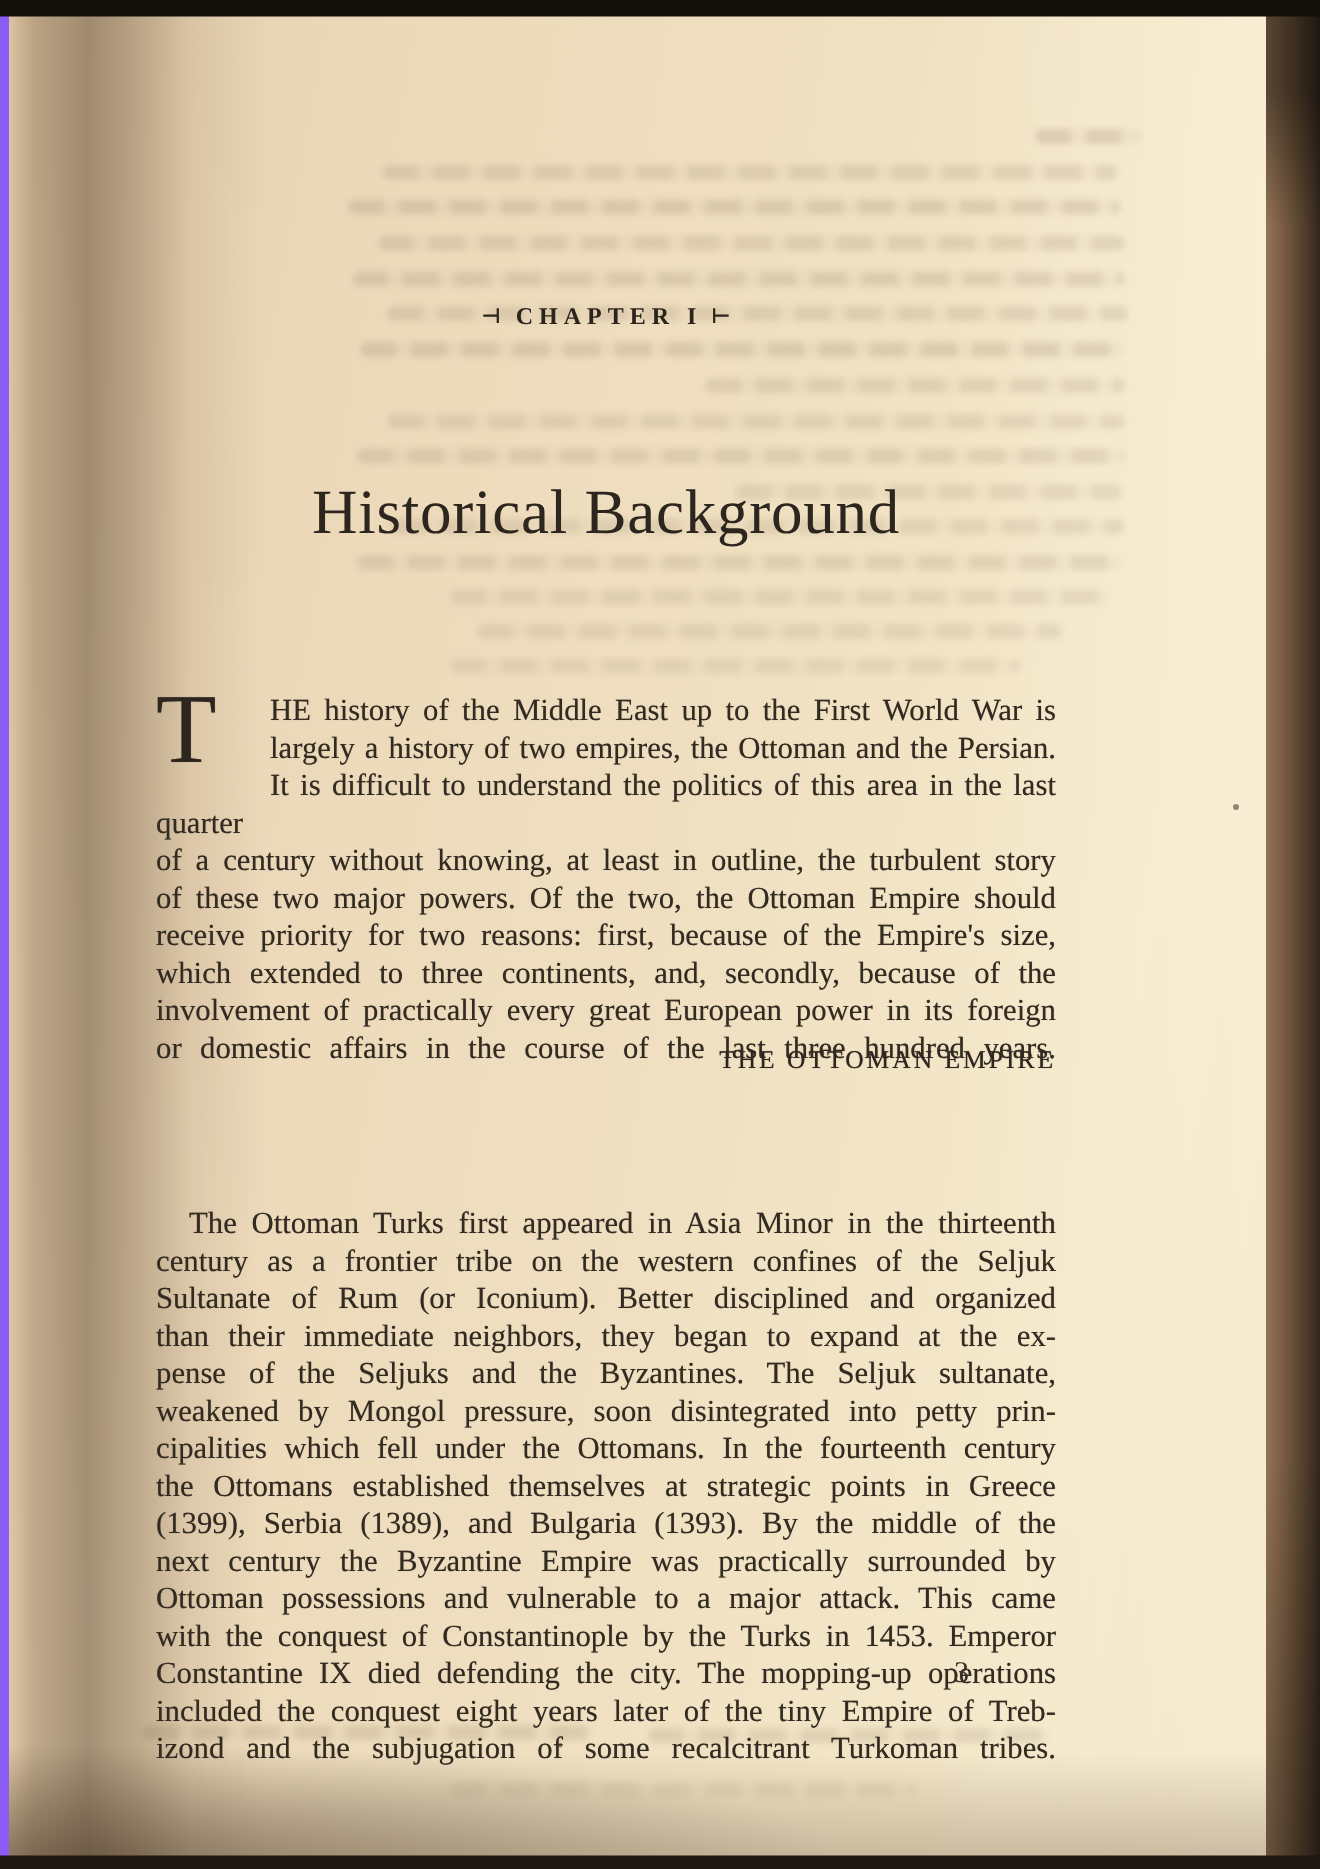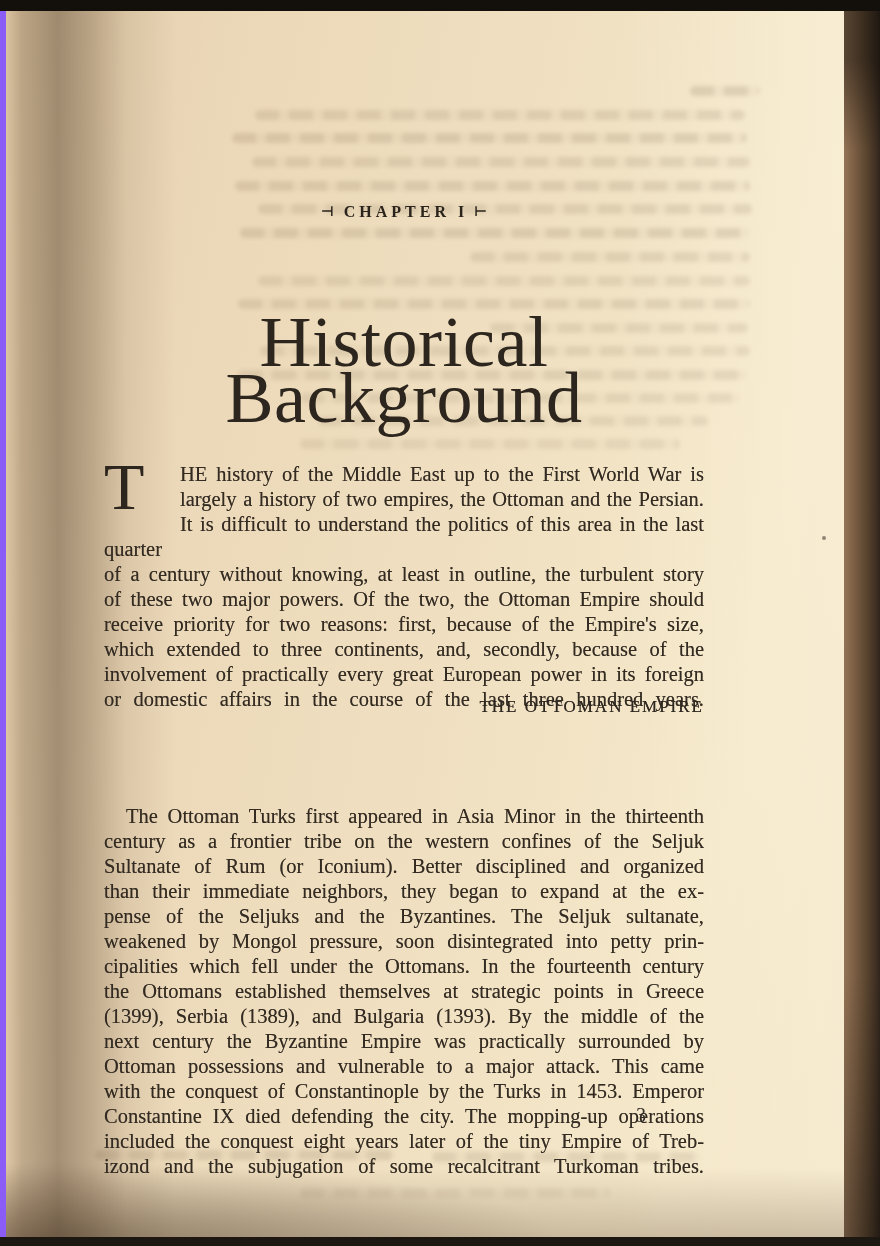--- a/index.html
+++ b/index.html
@@ -59,21 +59,21 @@
     font-size:16px;font-weight:700;letter-spacing:4px;color:#2b241c;white-space:nowrap;
   }
   .chapter-line .orn{
     font-family:"DejaVu Sans","DejaVu Serif",sans-serif;font-size:14px;font-weight:700;
     letter-spacing:0;position:relative;top:-1px;
   }
   .chapter-line .orn-l{margin-right:10px;}
   .chapter-line .orn-r{margin-left:6px;}
   .page-title{
     position:absolute;left:104px;top:314px;width:600px;text-align:center;
-    font-size:72px;line-height:56px;font-weight:400;color:#2d261e;letter-spacing:0.5px;
+    font-size:42px;line-height:56px;font-weight:400;color:#2d261e;letter-spacing:0.5px;
   }
   .para{
     position:absolute;left:104px;width:600px;
     font-size:20.5px;line-height:25px;color:#332b22;
     white-space:pre-line;
     text-align:justify;text-align-last:justify;-moz-text-align-last:justify;
     text-shadow:0 0 0.5px rgba(51,43,34,0.55);
   }
   .para-intro{top:462px;}
   .dropcap{

